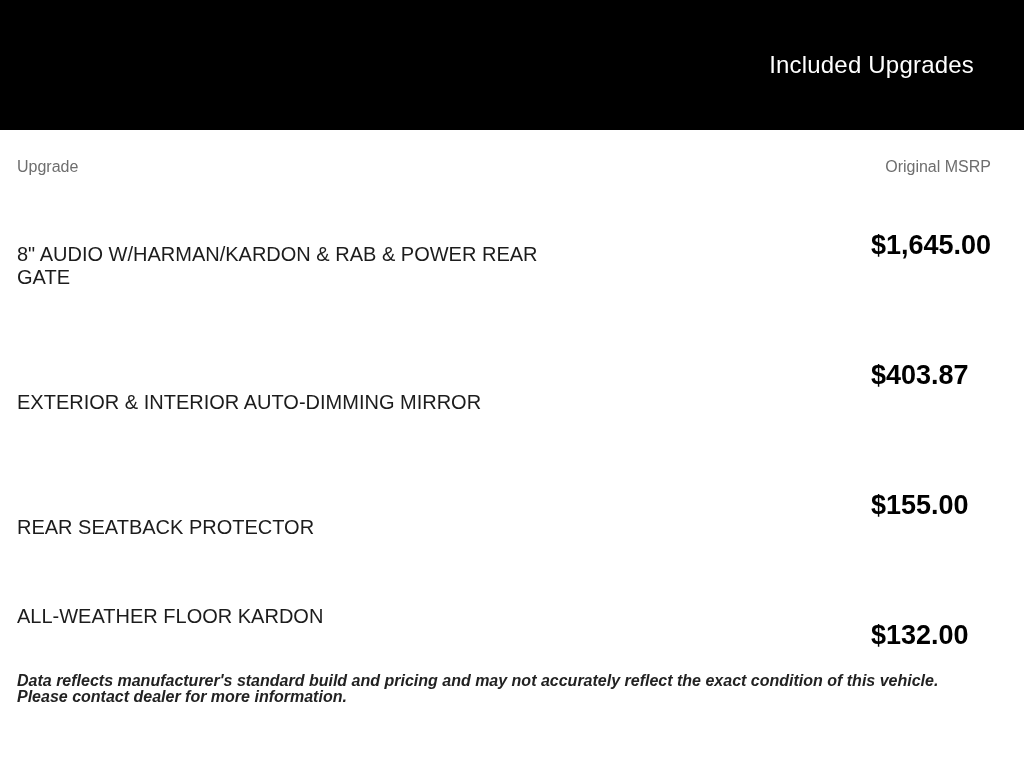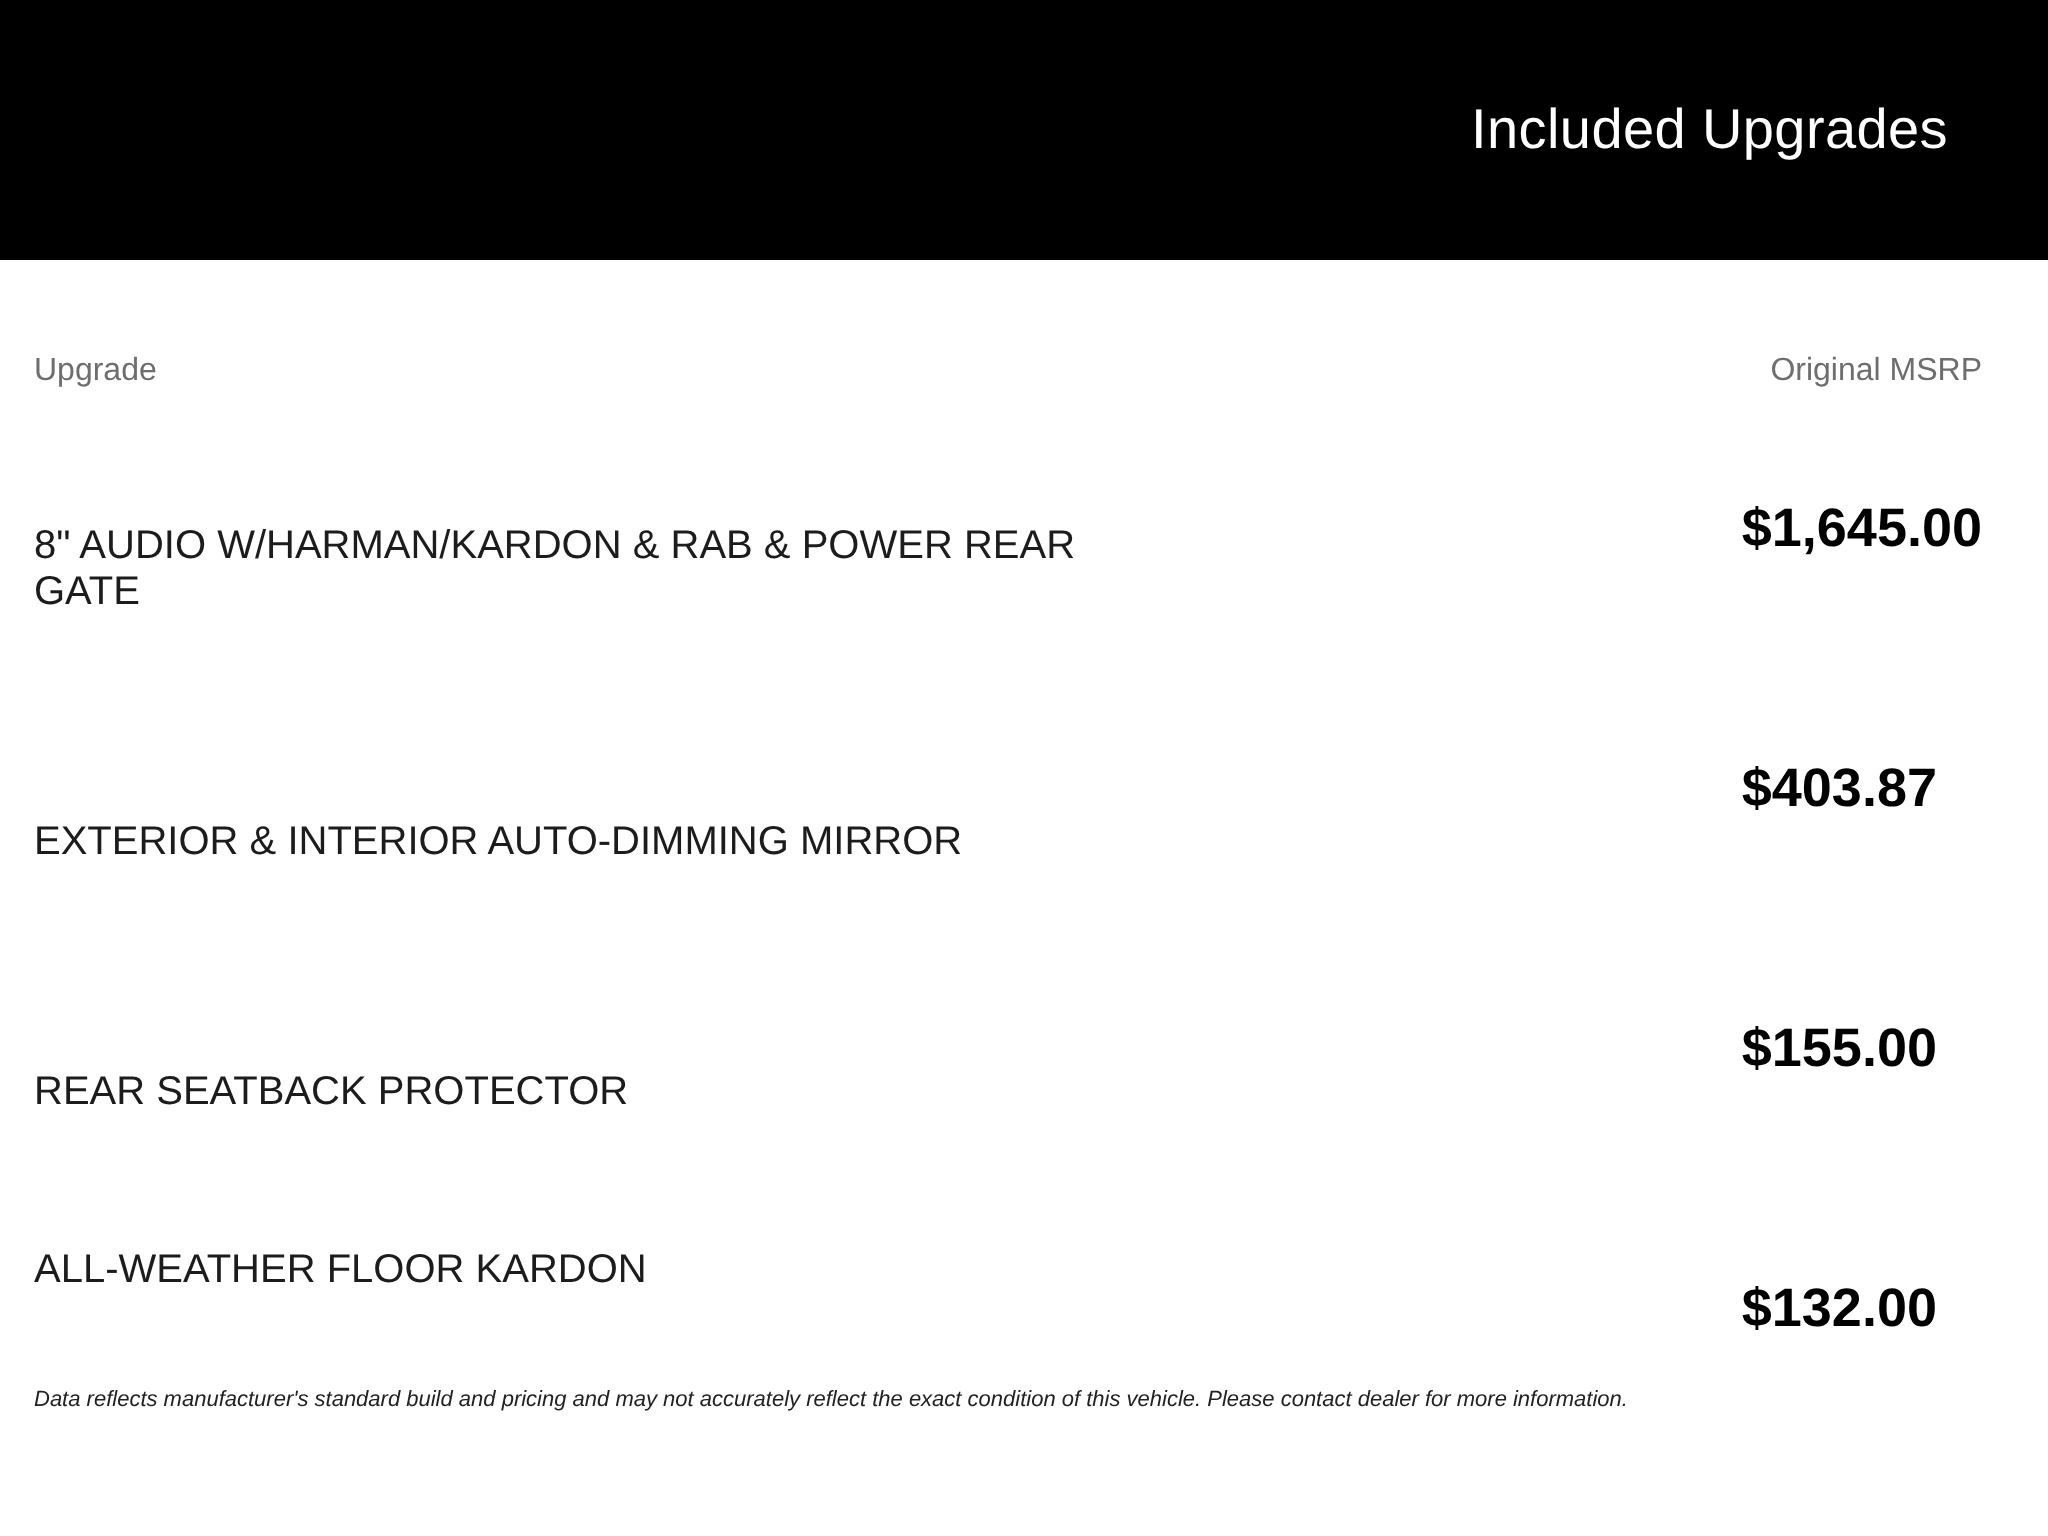--- a/index.html
+++ b/index.html
@@ -21,27 +21,26 @@
   .header-bar{
     height:130px;
     background:var(--header-bg,#000);
     display:flex;
     align-items:center;
   }
   .page-title{
     margin-left:auto;
     margin-right:50px;
     color:var(--header-text,#fff);
-    font-size:28px;
+    font-size:24px;
     font-weight:400;
     letter-spacing:0.2px;
   }
   .content{
     padding:28px 33px 0 17px;
-    margin-top:19px;
   }
   .column-headers{
     display:flex;
     justify-content:space-between;
     color:var(--column-header-text,#6e6e6e);
     font-size:16px;
     line-height:18px;
   }
   .rows{
     margin-top:24px;
@@ -66,24 +65,25 @@
     padding-top:32px;
     font-size:27px;
     line-height:27px;
     font-weight:700;
     color:var(--price-text,#000);
     white-space:nowrap;
   }
   .upgrade-msrp:last-child{height:auto;}
   .disclaimer{
     margin-top:9px;
-    font-size:11px;
+    font-size:16px;
     line-height:16px;
     font-style:italic;
     color:var(--disclaimer-text,#222);
+    font-weight:bold;
   }
 </style>
 </head>
 <body>
 
 <div class="header-bar">
   <div class="page-title">Included Upgrades</div>
 </div>
 
 <div class="content">

